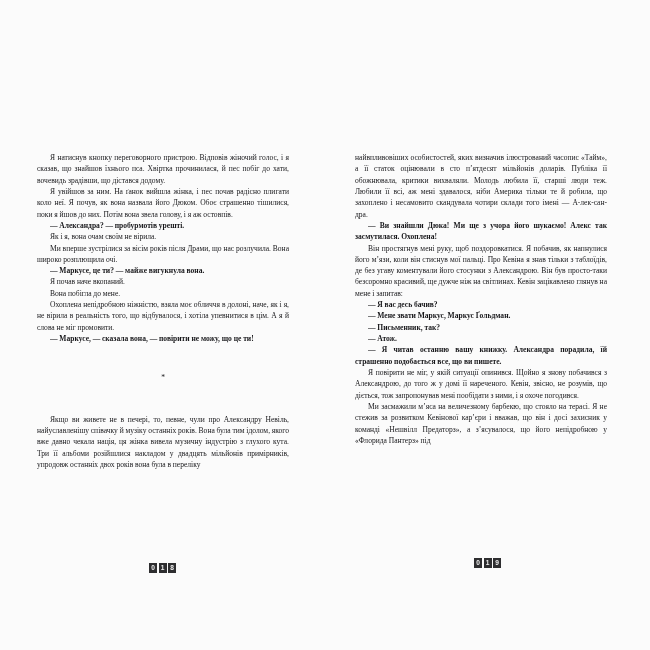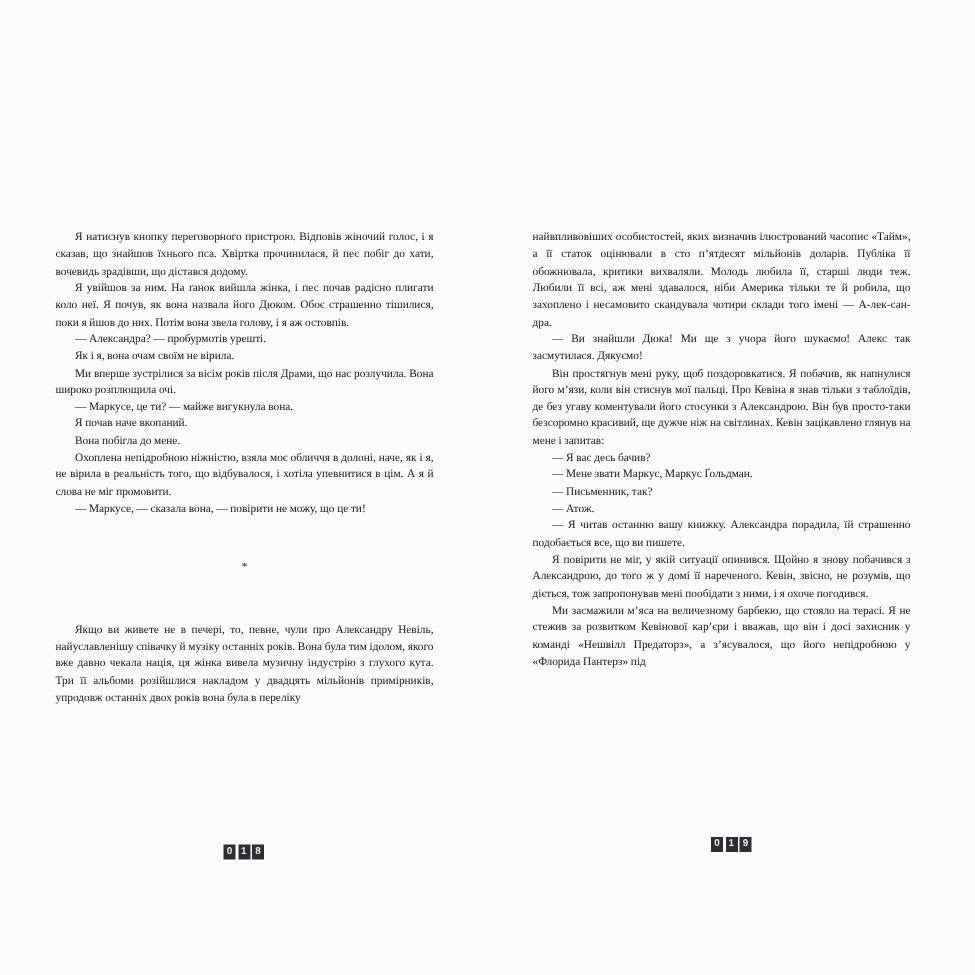--- a/index.html
+++ b/index.html
@@ -43,21 +43,21 @@
     word-spacing: -0.1px;
   }
   .page-left .text-col { left: 37px; }
   .page-right .text-col { left: 30px; }
 
   .para {
     margin: 0;
     text-indent: 13px;
   }
   .para.no-indent { text-indent: 0; }
-  .para.dialogue { text-indent: 13px; }
+  .para.dialogue { text-indent: 13px; font-weight: bold; }
 
   .sep {
     margin: 0;
     text-align: center;
     font-size: 7.5px;
     line-height: 11.32px;
     color: #17171a;
     letter-spacing: 0;
   }
   .sep-gap-before { height: 28px; }
@@ -115,21 +115,21 @@
     <div class="folio">
       <span class="folio-digit">0</span>
       <span class="folio-digit">1</span>
       <span class="folio-digit">8</span>
     </div>
   </div>
 
   <div class="page page-right">
     <div class="text-col">
       <p class="para no-indent">найвпливовіших особистостей, яких визначив ілюстрований часопис «Тайм», а її статок оцінювали в сто п’ятдесят мільйонів доларів. Публіка її обожнювала, критики вихваляли. Молодь любила її, старші люди теж. Любили її всі, аж мені здавалося, ніби Америка тільки те й робила, що захоплено і несамовито скандувала чотири склади того імені — А-лек-сан-дра.</p>
-      <p class="para dialogue">— Ви знайшли Дюка! Ми ще з учора його шукаємо! Алекс так засмутилася. Дякуємо!</p>
+      <p class="para dialogue">— Ви знайшли Дюка! Ми ще з учора його шукаємо! Алекс так засмутилася. Охоплена!</p>
       <p class="para">Він простягнув мені руку, щоб поздоровкатися. Я побачив, як напнулися його м’язи, коли він стиснув мої пальці. Про Кевіна я знав тільки з таблоїдів, де без угаву коментували його стосунки з Александрою. Він був просто-таки безсоромно красивий, ще дужче ніж на світлинах. Кевін зацікавлено глянув на мене і запитав:</p>
       <p class="para dialogue">— Я вас десь бачив?</p>
       <p class="para dialogue">— Мене звати Маркус, Маркус Ґольдман.</p>
       <p class="para dialogue">— Письменник, так?</p>
       <p class="para dialogue">— Атож.</p>
       <p class="para dialogue">— Я читав останню вашу книжку. Александра порадила, їй страшенно подобається все, що ви пишете.</p>
       <p class="para">Я повірити не міг, у якій ситуації опинився. Щойно я знову побачився з Александрою, до того ж у домі її нареченого. Кевін, звісно, не розумів, що діється, тож запропонував мені пообідати з ними, і я охоче погодився.</p>
       <p class="para">Ми засмажили м’яса на величезному барбекю, що стояло на терасі. Я не стежив за розвитком Кевінової кар’єри і вважав, що він і досі захисник у команді «Нешвілл Предаторз», а з’ясувалося, що його непідробною у «Флорида Пантерз» під</p>
     </div>
 

